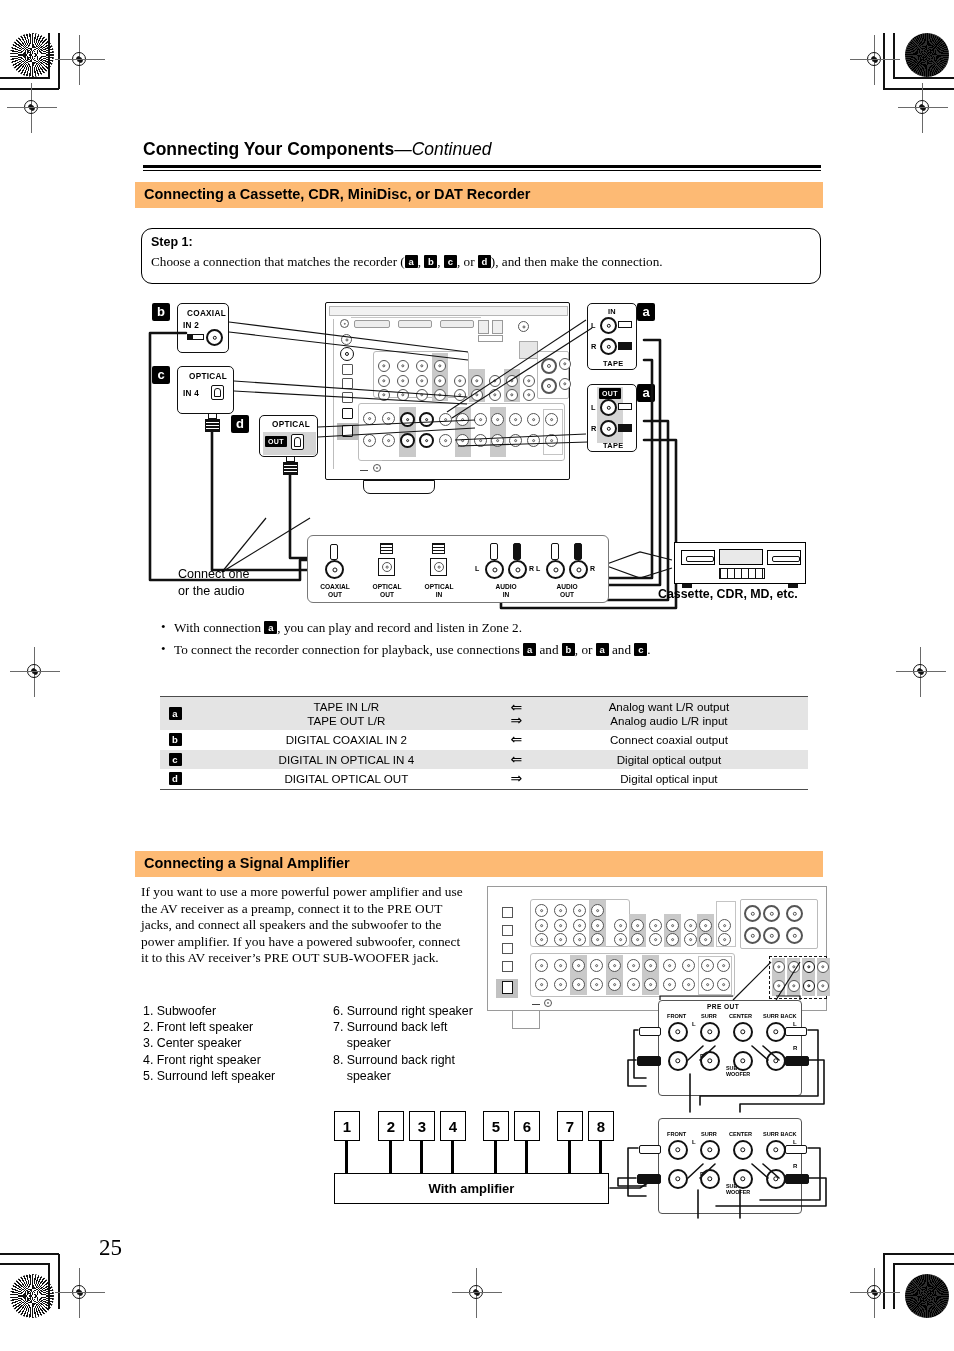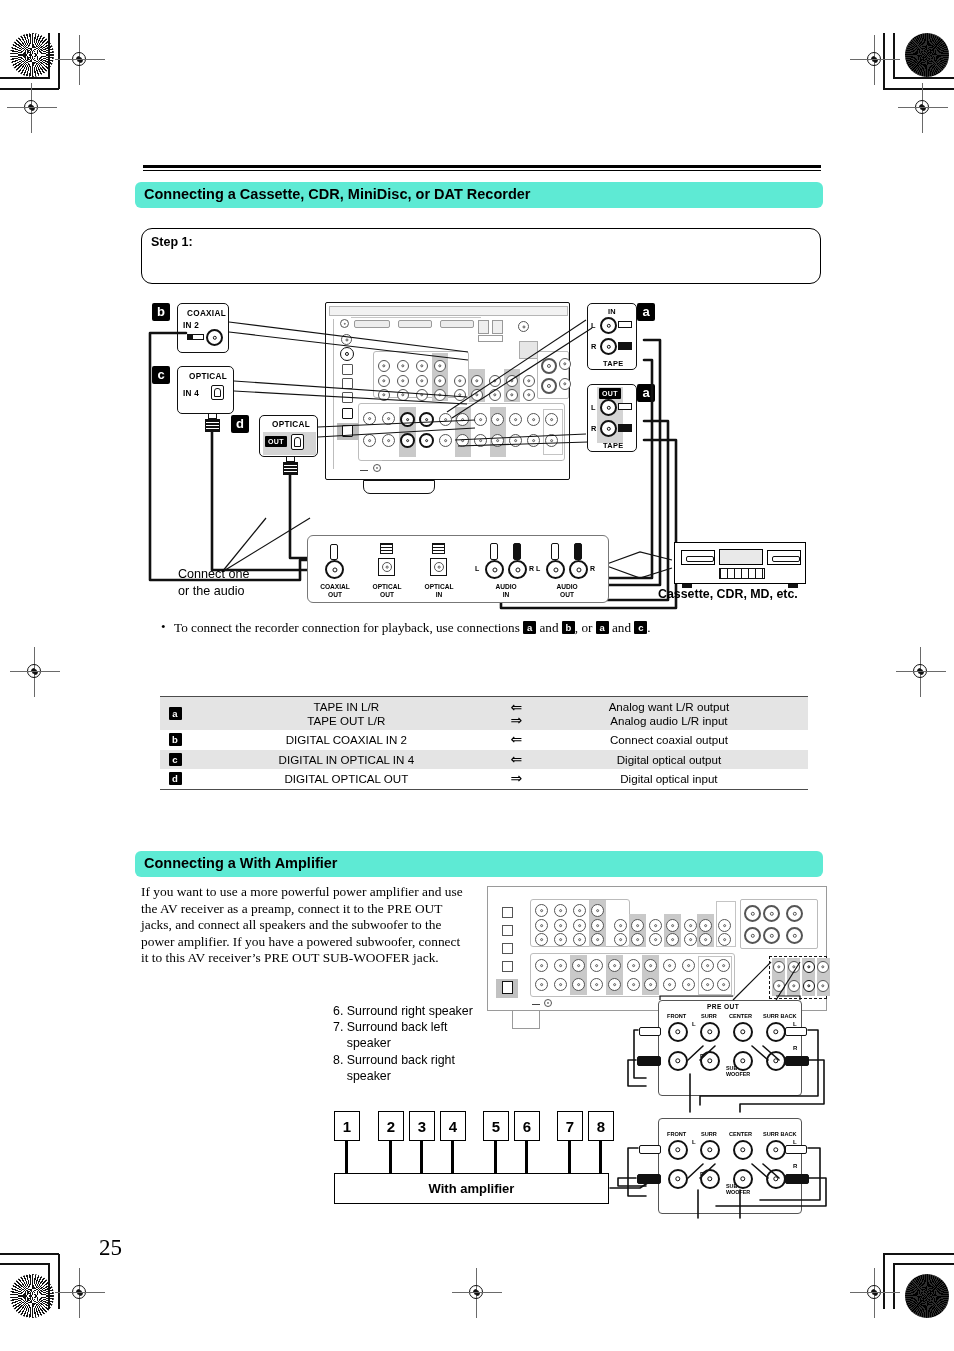--- a/index.html
+++ b/index.html
@@ -25,21 +25,21 @@
 
   
   #content{position:absolute;left:0;top:0;width:954px;height:1351px;}
 
   
   .pg-title{position:absolute;left:143px;top:139px;font-size:17.5px;font-weight:bold;letter-spacing:0;}
   .pg-title i{font-weight:normal;font-style:italic;}
   .rule-thick{position:absolute;left:143px;top:165px;width:678px;height:3px;background:#000;}
   .rule-thin{position:absolute;left:143px;top:170px;width:678px;height:1px;background:#000;}
 
-  .sec-band{position:absolute;background:#5eead4;border-radius:6px;}
+  .sec-band{position:absolute;background:#fdba74;}
   .sec-band .lbl{position:absolute;left:9px;top:4px;font-size:14.5px;font-weight:bold;white-space:nowrap;}
 
   
   .stepbox{position:absolute;left:141px;top:228px;width:680px;height:56px;border:1.6px solid #000;border-radius:11px;box-sizing:border-box;}
   .step-h{position:absolute;left:9px;top:6px;font-size:12.5px;font-weight:bold;}
   .step-t{position:absolute;left:9px;top:25px;font-size:13.2px;}
 
   
   .chip{display:inline-block;background:#000;color:#fff;font-family:"Liberation Sans",sans-serif;
         font-weight:bold;font-size:9.5px;line-height:11px;padding:1px 3px 1px 3px;vertical-align:1px;
@@ -173,29 +173,33 @@
     </div>
   <div class="regmark" style="left:462px;top:1278px;">
       <span class="circ"></span>
       <span class="dot"></span>
       <span class="dot2"></span>
     </div>
 </div>
 
 <div id="content">
 
+  <div class="pg-title"><span>Connecting Your Components</span><i>—Continued</i></div>
   <div class="rule-thick"></div>
   <div class="rule-thin"></div>
 
   <div class="sec-band" style="left:135px;top:182px;width:688px;height:26px;">
     <span class="lbl">Connecting a Cassette, CDR, MiniDisc, or DAT Recorder</span>
   </div>
 
   <div class="stepbox">
     <div class="step-h">Step 1:</div>
+    <div class="step-t serif">
+      <span>Choose a connection that matches the recorder (</span><span class="chip">a</span><span>, </span><span class="chip">b</span><span>, </span><span class="chip">c</span><span>, or </span><span class="chip">d</span><span>), and then make the connection.</span>
+    </div>
   </div>
 
   <div class="diagram-frame" style="left:0;top:0;width:954px;height:1351px;">
 
     <div class="rcv-shell" style="left:325px;top:302px;width:245px;height:178px;border-radius:2px;">
 
       <div class="box" style="left:3px;top:3px;width:239px;height:10px;border:1px solid #b5b5b5;background:#f2f2f2;"></div>
 
       <div class="box" style="left:7px;top:16px;width:8px;height:150px;border-left:1px solid #bdbdbd;"></div>
 
@@ -450,20 +454,21 @@
         <div style="position:absolute;left:4px;top:5px;width:26px;height:4px;border:1px solid #111;border-radius:2px;"></div>
       </div>
       <div style="position:absolute;left:44px;top:25px;width:44px;height:9px;border:1.2px solid #111;background:repeating-linear-gradient(to right,#111 0 1.2px,#fff 1.2px 7px);"></div>
     </div>
     <div class="box" style="left:682px;top:584px;width:10px;height:4px;background:#111;"></div>
     <div class="box" style="left:788px;top:584px;width:10px;height:4px;background:#111;"></div>
     <div class="deck-cap" style="left:658px;top:587px;">Cassette, CDR, MD, etc.</div>
   </div>
 
   <div class="bullets serif">
+    <div class="bl"><span>With connection </span><span class="chip">a</span><span>, you can play and record and listen in Zone 2.</span></div>
     <div class="bl"><span>To connect the recorder connection for playback, use connections </span><span class="chip">a</span><span> and </span><span class="chip">b</span><span>, or </span><span class="chip">a</span><span> and </span><span class="chip">c</span><span>.</span></div>
   </div>
 
   <table class="ct">
     <tbody>
     <tr class="hdrline">
           <td colspan="4"></td>
         </tr>
 
     <tr class="shade">
@@ -502,25 +507,32 @@
       <td class="arrow">⇒</td>
       <td>Digital optical input</td>
     </tr>
     <tr class="lastline">
           <td colspan="4"></td>
         </tr>
   </tbody>
     </table>
 
   <div class="sec-band" style="left:135px;top:851px;width:688px;height:26px;">
-    <span class="lbl">Connecting a With Amplifier</span>
+    <span class="lbl">Connecting a Signal Amplifier</span>
   </div>
 
   <div class="pa-text">If you want to use a more powerful power amplifier and use the AV receiver as a preamp, connect it to the PRE OUT jacks, and connect all speakers and the subwoofer to the power amplifier. If you have a powered subwoofer, connect it to this AV receiver’s PRE OUT SUB-WOOFER jack.</div>
 
+  <div class="spk-list c1">
+    <div>1. Subwoofer</div>
+    <div>2. Front left speaker</div>
+    <div>3. Center speaker</div>
+    <div>4. Front right speaker</div>
+    <div>5. Surround left speaker</div>
+  </div>
   <div class="spk-list c2">
     <div>6. Surround right speaker</div>
     <div>7. Surround back left</div>
     <div style="white-space:pre;">    speaker</div>
     <div>8. Surround back right</div>
     <div style="white-space:pre;">    speaker</div>
   </div>
 
   <div class="numbox" style="left:334px;top:1111px;">1</div>
   <div class="numbox" style="left:378px;top:1111px;">2</div>

